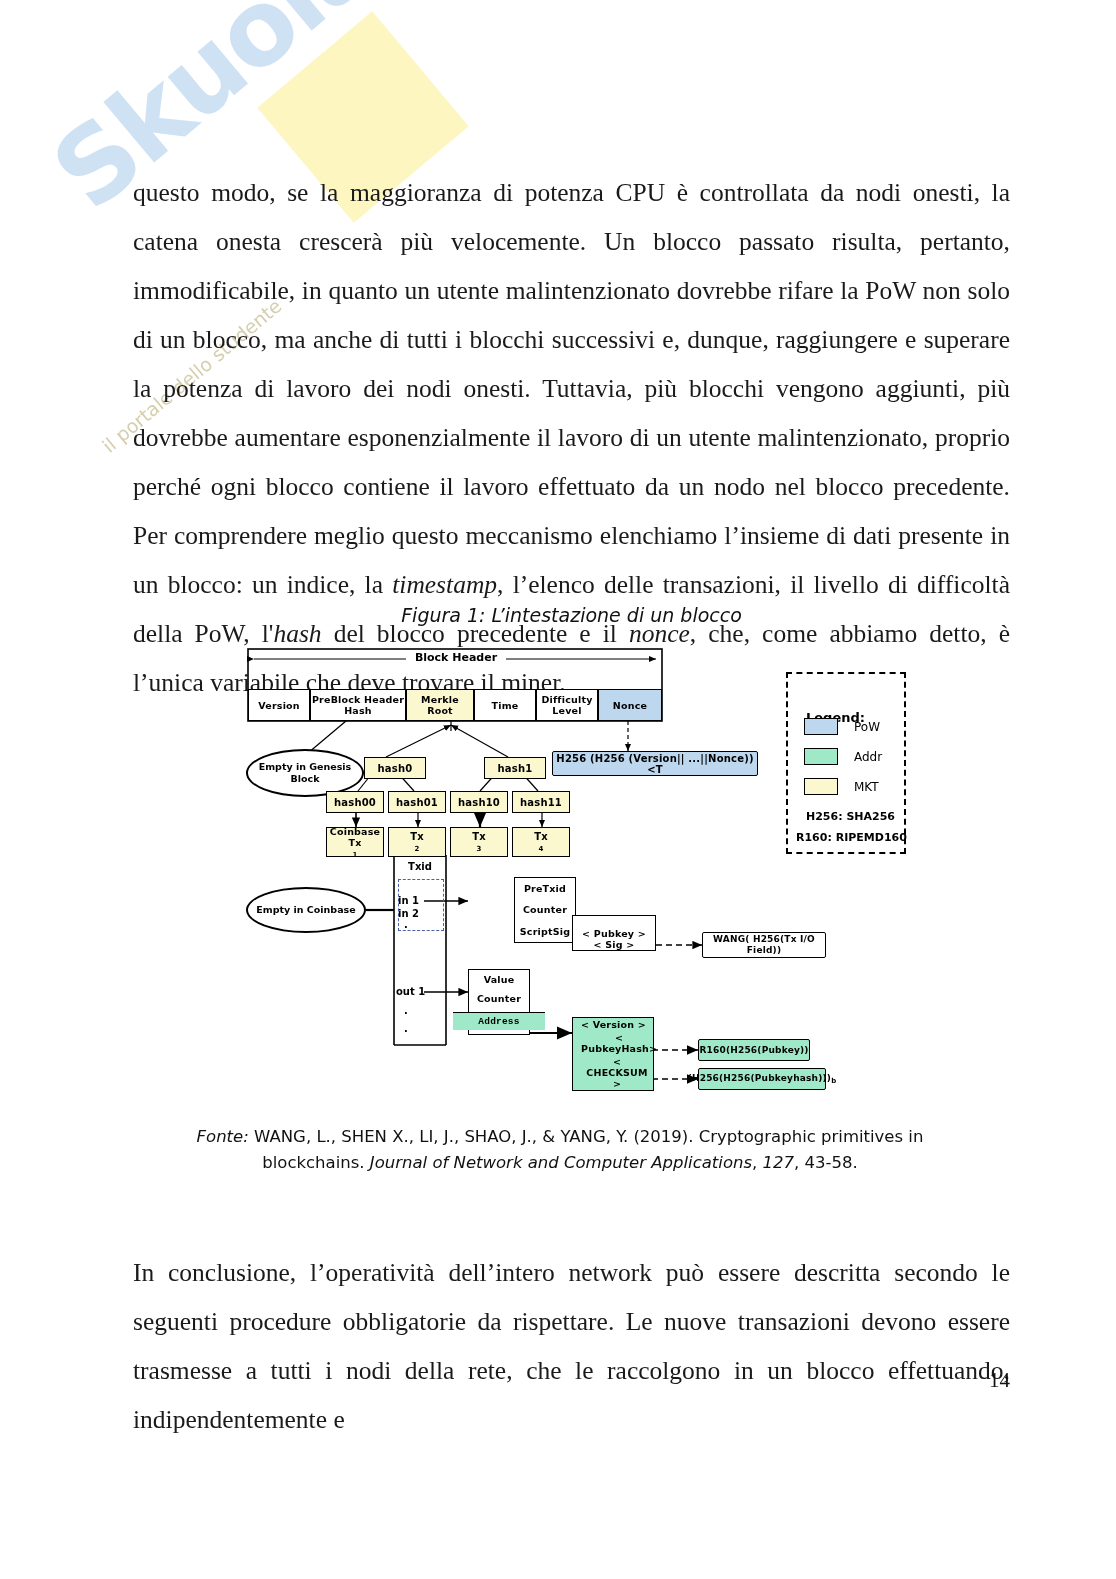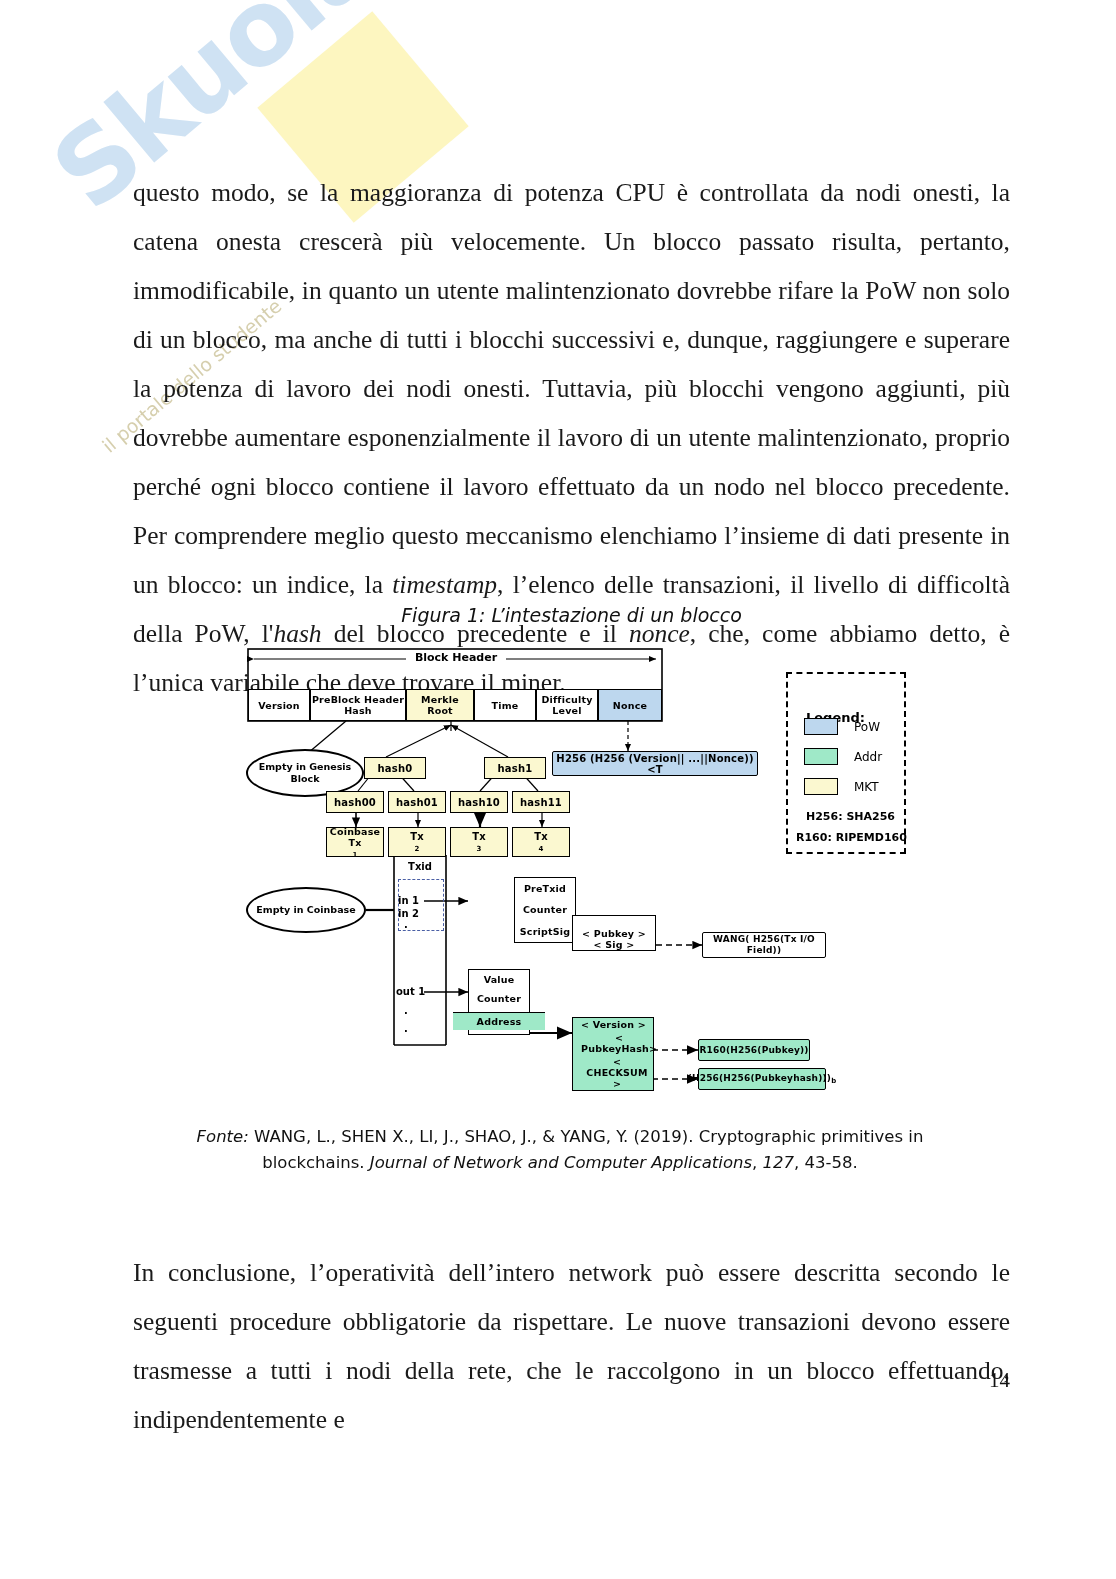--- a/index.html
+++ b/index.html
@@ -341,21 +341,21 @@
 
       <div class="bx" style="left:240px; top:232px; width:62px; height:66px; font-size:9.5px; justify-content:space-around;margin-left:28px;">
         <span>PreTxid</span>
         <span>Counter</span>
         <span>ScriptSig</span>
       </div>
 
       <div class="bx" style="left:222px; top:324px; width:62px; height:66px; font-size:9.5px; justify-content:space-around; padding:0;">
         <span>Value</span>
         <span>Counter</span>
-        <span class="grn" style="display:block; width:100%; border-top:1.6px solid #000; padding:3px 16px;">Address</span>
+        <span class="grn" style="display:block; width:100%; border-top:1.6px solid #000; padding:3px 16px;font-family:Liberation Mono, monospace;">Address</span>
       </div>
 
       <div class="bx" style="left:326px; top:270px; width:84px; height:36px; font-size:9.5px; justify-content:flex-end;">
         <span>&lt; Pubkey &gt;</span>
         <span>&lt; Sig &gt;</span>
       </div>
 
       <div class="bx rnd" style="left:456px; top:287px; width:124px; height:26px; font-size:9px;">
         <span><span>WANG( H256(Tx I/O Field))</span></span>
       </div>

